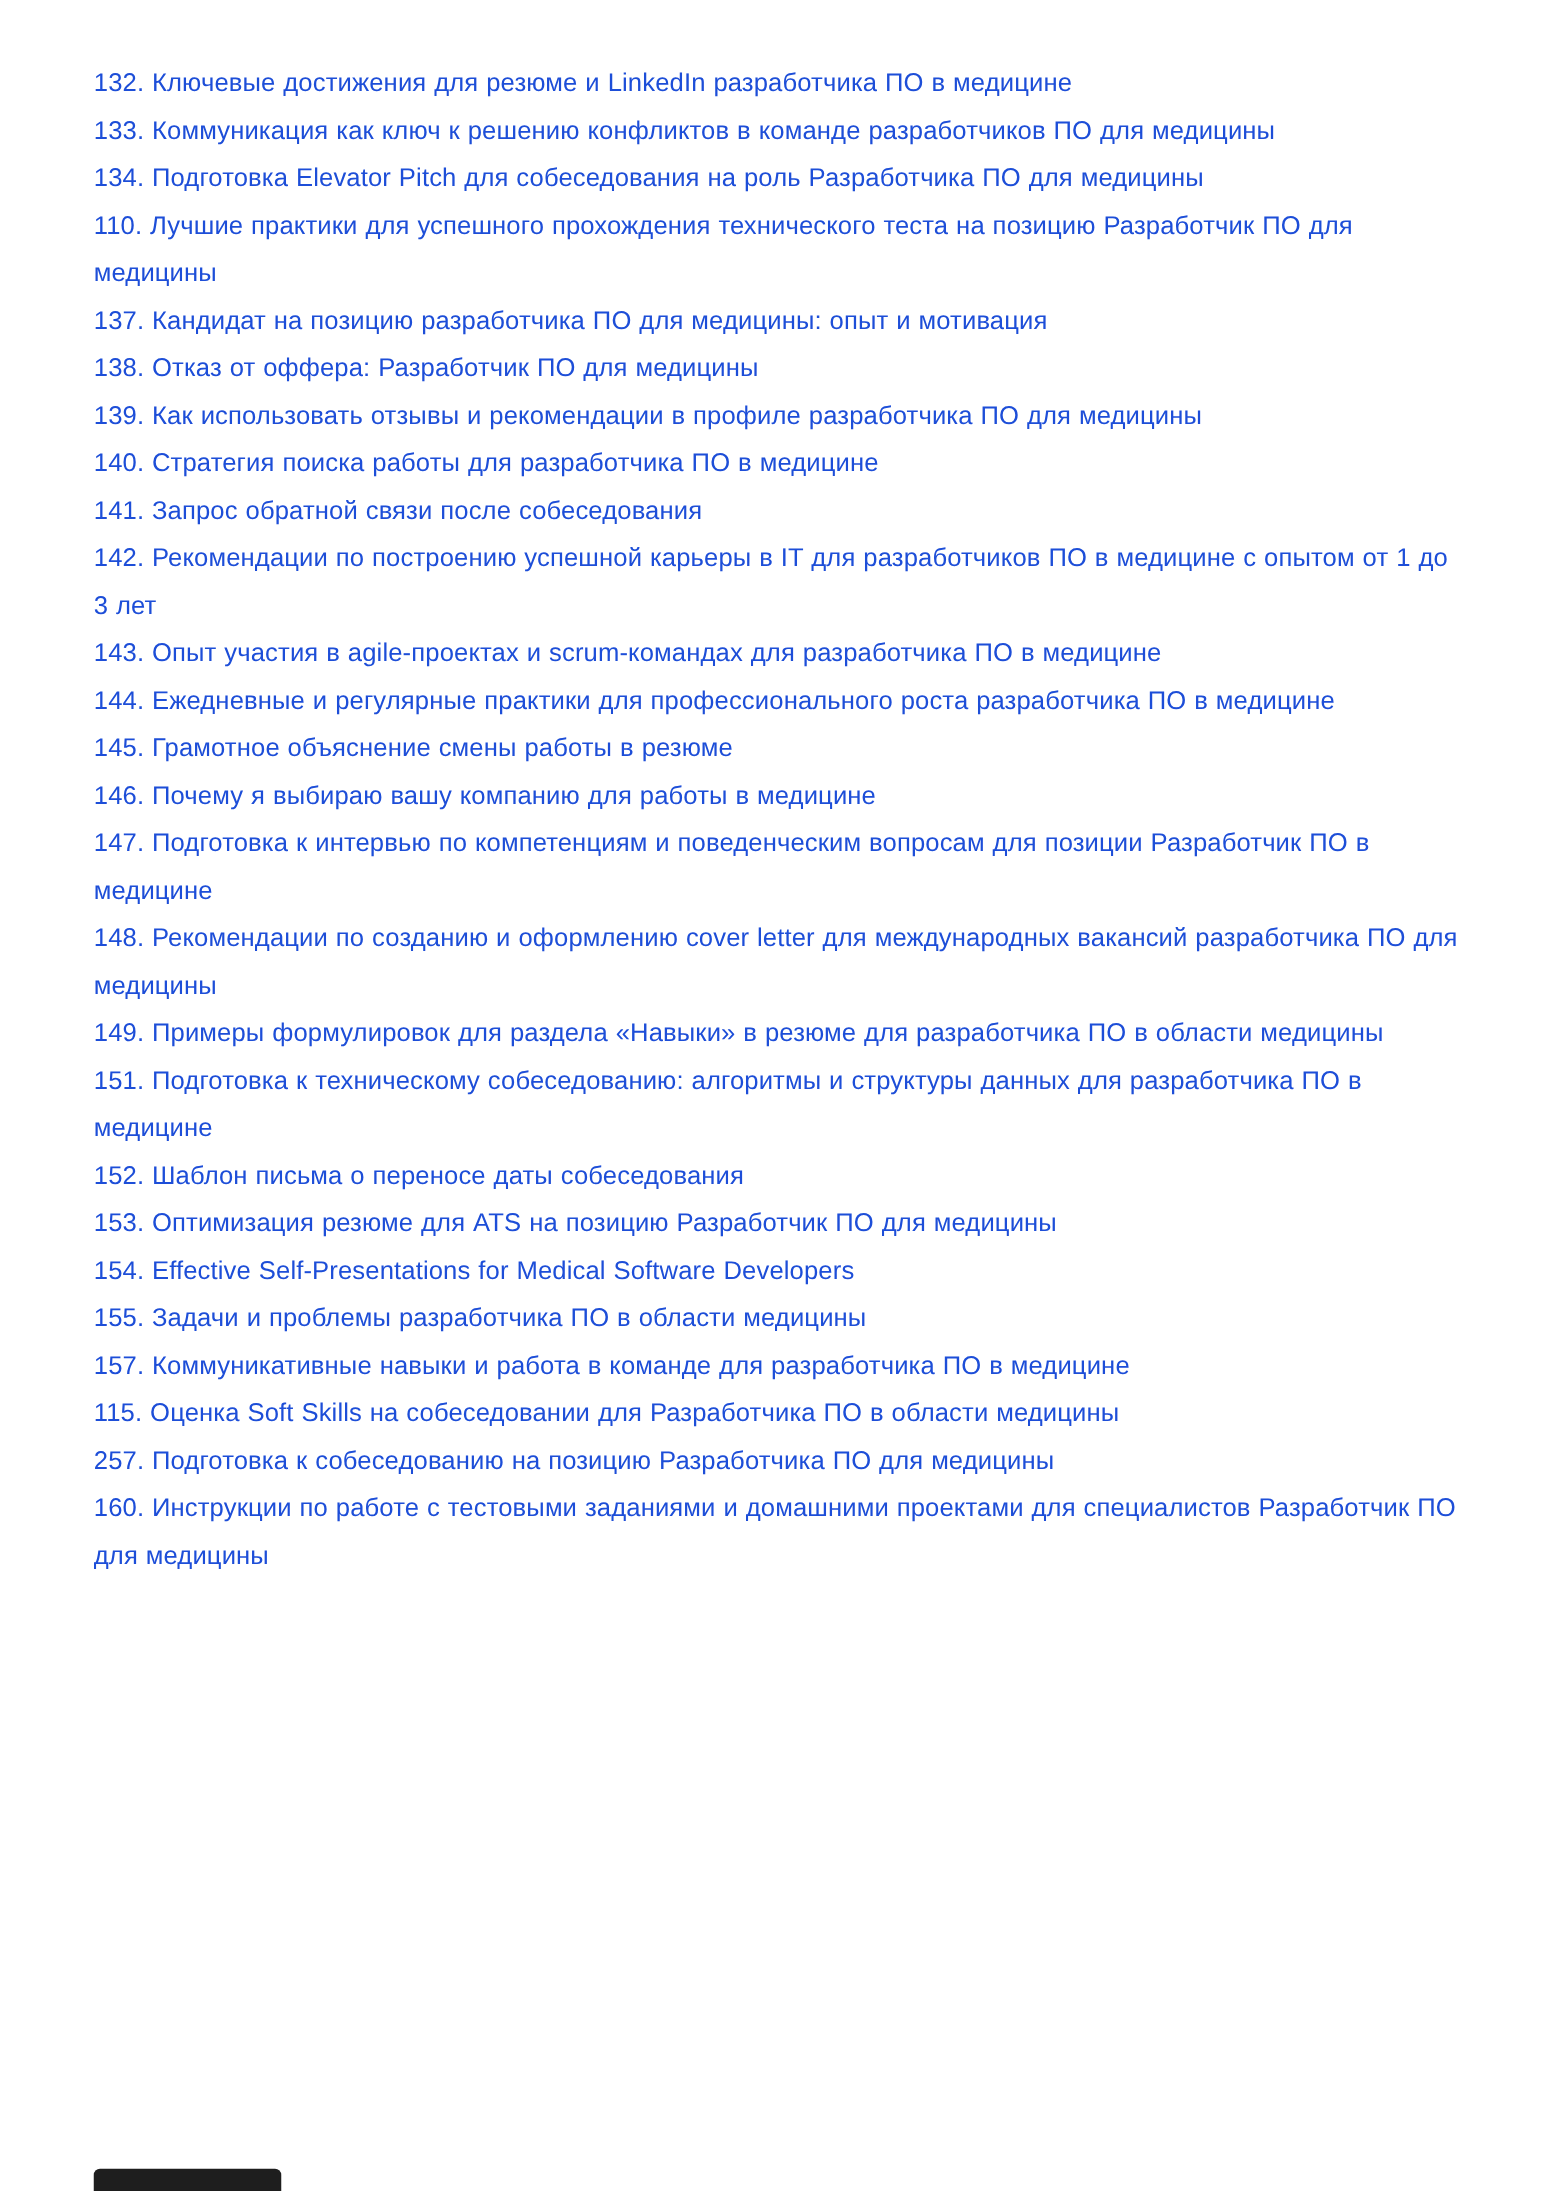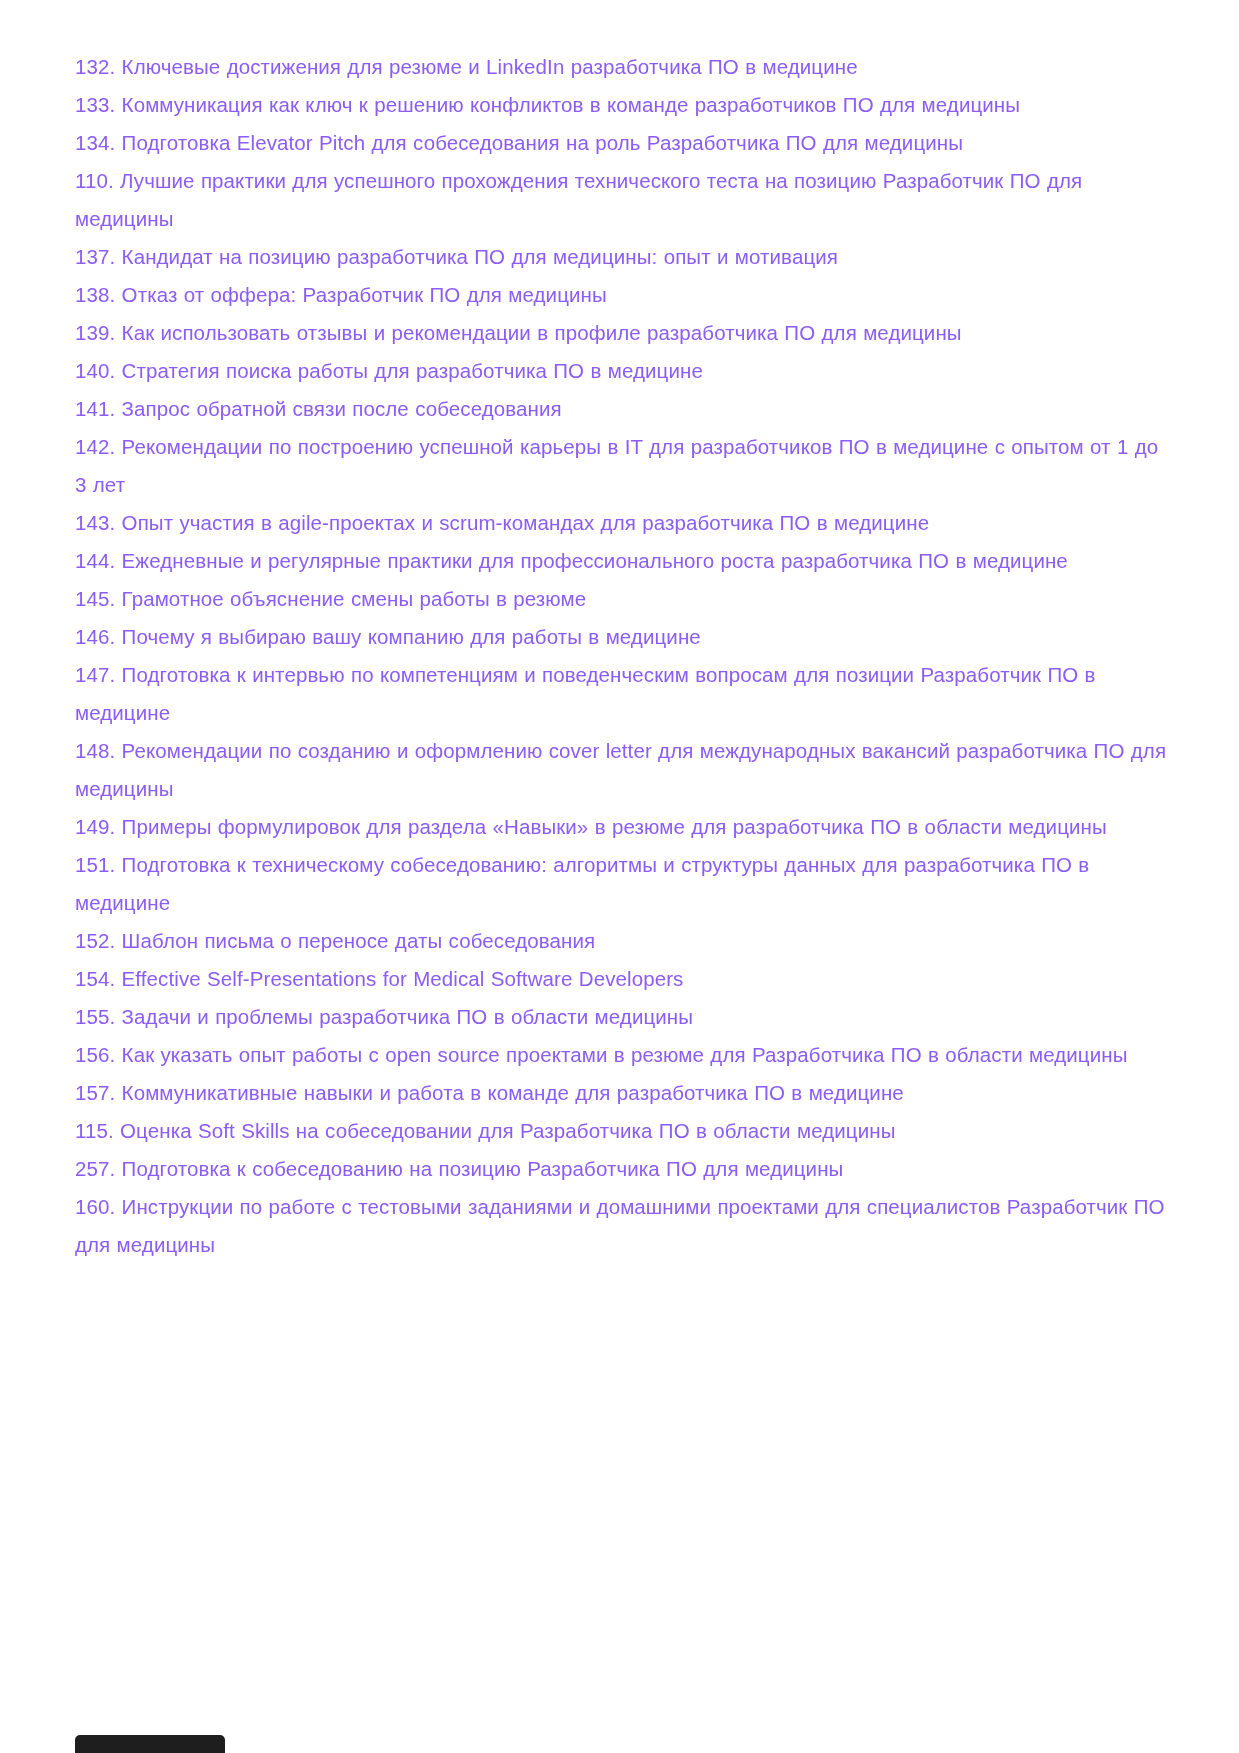--- a/index.html
+++ b/index.html
@@ -21,21 +21,21 @@
     left: 75px;
     top: 48px;
     width: 1092px;
   }
   .doc p {
     margin: 0;
     padding: 0;
     font-size: 20.5px;
     line-height: 38px;
     font-weight: 400;
-    color: #8b5cf6;
+    color: #1d4ed8;
     letter-spacing: 0.1px;
     word-spacing: 0.5px;
   }
   .bottom-badge {
     position: absolute;
     left: 75px;
     bottom: -6px;
     width: 150px;
     height: 24px;
     background: #1e1e1e;
@@ -59,23 +59,23 @@
     <p>142. Рекомендации по построению успешной карьеры в IT для разработчиков ПО в медицине с опытом от 1 до 3 лет</p>
     <p>143. Опыт участия в agile-проектах и scrum-командах для разработчика ПО в медицине</p>
     <p>144. Ежедневные и регулярные практики для профессионального роста разработчика ПО в медицине</p>
     <p>145. Грамотное объяснение смены работы в резюме</p>
     <p>146. Почему я выбираю вашу компанию для работы в медицине</p>
     <p>147. Подготовка к интервью по компетенциям и поведенческим вопросам для позиции Разработчик ПО в медицине</p>
     <p>148. Рекомендации по созданию и оформлению cover letter для международных вакансий разработчика ПО для медицины</p>
     <p>149. Примеры формулировок для раздела «Навыки» в резюме для разработчика ПО в области медицины</p>
     <p>151. Подготовка к техническому собеседованию: алгоритмы и структуры данных для разработчика ПО в медицине</p>
     <p>152. Шаблон письма о переносе даты собеседования</p>
+    <p>153. Оптимизация резюме для ATS на позицию Разработчик ПО для медицины</p>
     <p>154. Effective Self-Presentations for Medical Software Developers</p>
     <p>155. Задачи и проблемы разработчика ПО в области медицины</p>
-    <p>156. Как указать опыт работы с open source проектами в резюме для Разработчика ПО в области медицины</p>
     <p>157. Коммуникативные навыки и работа в команде для разработчика ПО в медицине</p>
     <p>115. Оценка Soft Skills на собеседовании для Разработчика ПО в области медицины</p>
     <p>257. Подготовка к собеседованию на позицию Разработчика ПО для медицины</p>
     <p>160. Инструкции по работе с тестовыми заданиями и домашними проектами для специалистов Разработчик ПО для медицины</p>
   </div>
 
   <div class="bottom-badge"></div>
 </div>
 
 </body></html>

